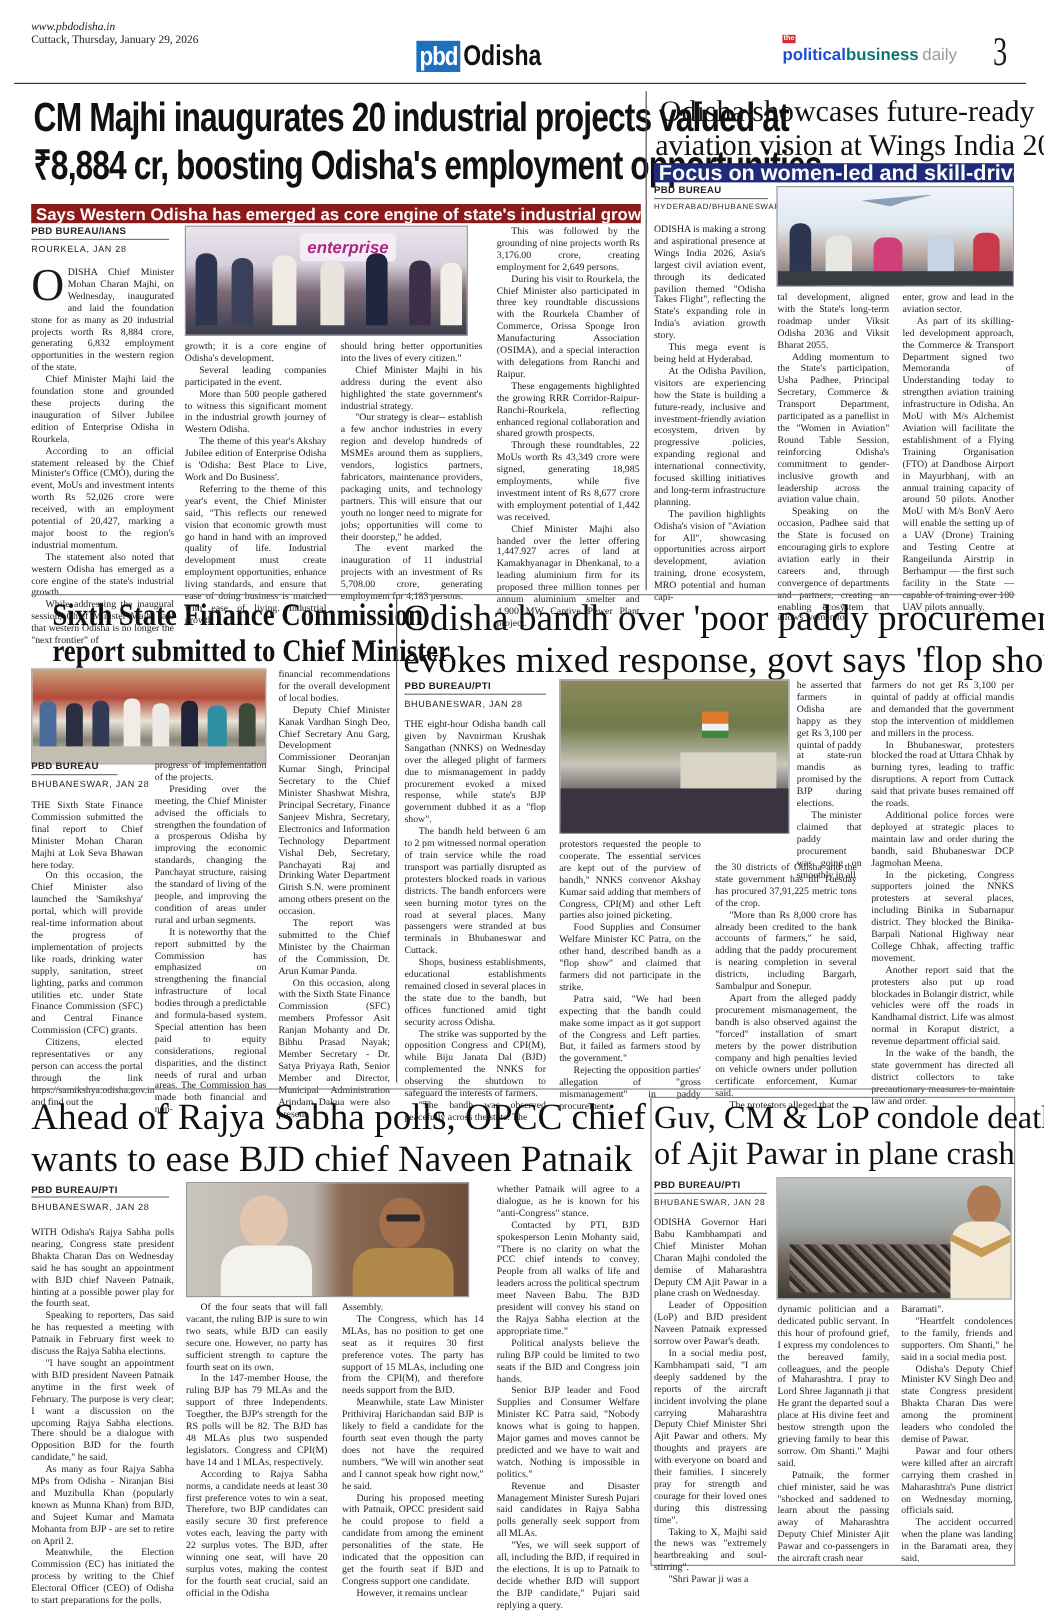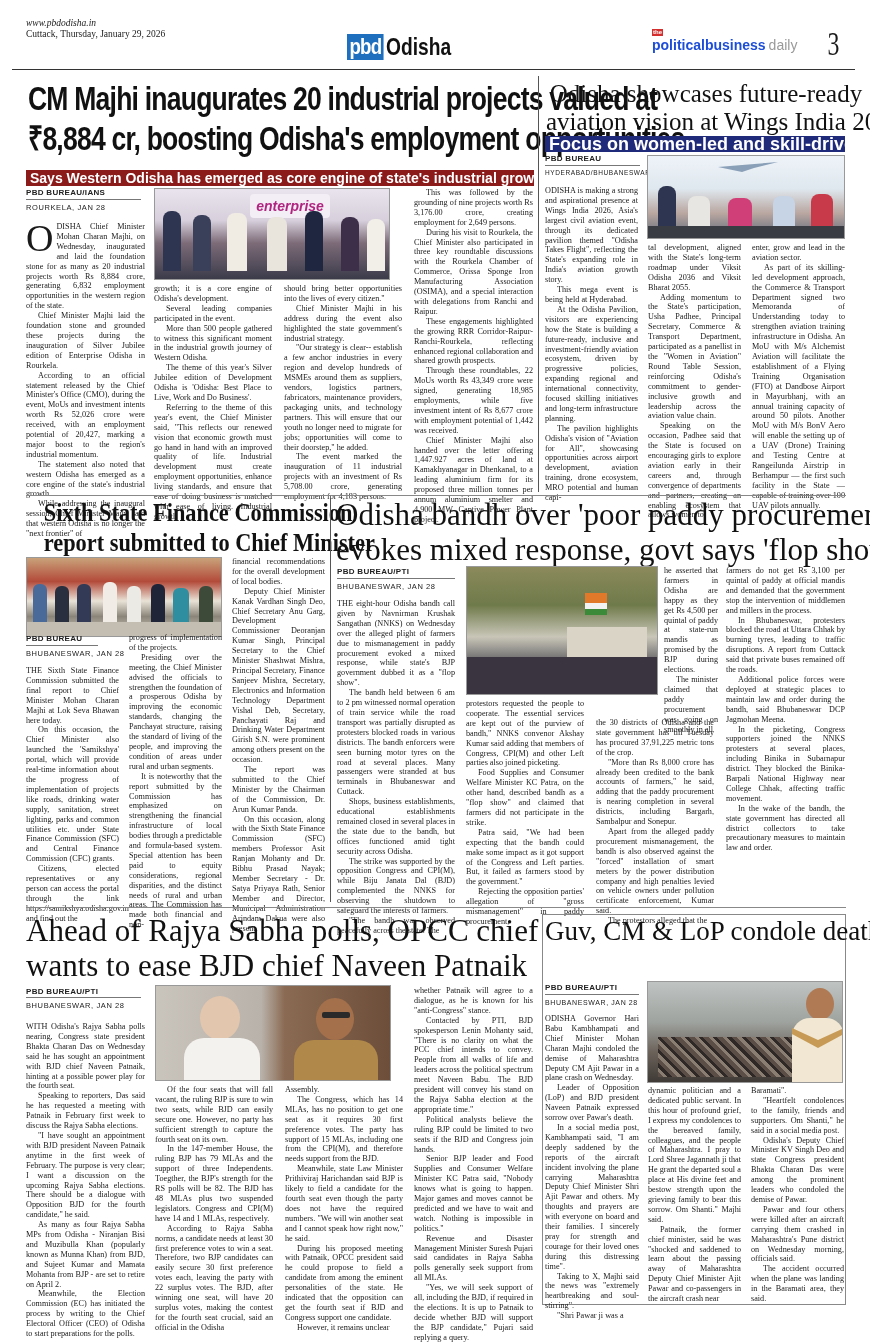--- a/index.html
+++ b/index.html
@@ -7,21 +7,21 @@
   body{position:relative;font-family:"Liberation Serif",serif;color:#1a1a1a}
   .abs{position:absolute}
   .masthead-left{left:26px;top:18px;font-size:9.5px;line-height:11px}
   .masthead-left .site{font-style:italic}
   .logo-pbd{left:347px;top:34px;height:26px;display:flex;align-items:flex-end}
   .pbd-box{background:#1f6fbf;color:#fff;font-family:"Liberation Sans",sans-serif;font-weight:bold;font-size:22px;line-height:26px;padding:0 3px;letter-spacing:-1px;transform:scaleX(0.85);transform-origin:left}
   .pbd-odisha{font-family:"Liberation Sans",sans-serif;font-weight:bold;font-size:24px;line-height:26px;margin-left:-4px;transform:scaleX(0.8);transform-origin:left;color:#111}
   .logo-tpbd{left:652px;top:37px;display:flex;align-items:flex-end;font-family:"Liberation Sans",sans-serif;font-weight:bold;font-size:14px;line-height:16px}
   .logo-tpbd .the{position:absolute;left:0;top:-8px;background:#d32f2f;color:#fff;font-size:6px;line-height:7px;padding:0 1px}
   .logo-tpbd .pol{color:#1d4ed8}
-  .logo-tpbd .bus{color:#1d4ed8}
+  .logo-tpbd .bus{color:#0f766e}
   .logo-tpbd .dai{color:#9a9a9a;font-weight:normal;margin-left:3px}
   .pageno{left:825px;top:26px;font-size:34px;line-height:36px;font-family:"Liberation Serif",serif;transform:scaleX(0.7)}
   .rule-top{left:12px;top:69px;width:843px;height:1px;background:#333}
   .vrule{width:1px;background:#555}
   .hrule{height:1px;background:#777}
   .headline-sans{font-family:"Liberation Sans",sans-serif;font-weight:bold;color:#111;letter-spacing:-1px}
   .headline-serif{font-family:"Liberation Serif",serif;color:#111}
   .kicker{font-family:"Liberation Sans",sans-serif;font-weight:bold;color:#fff;font-size:15px;line-height:17px;padding-left:4px;white-space:nowrap;overflow:hidden}
   .byline{font-family:"Liberation Sans",sans-serif;font-weight:bold;font-size:8px;letter-spacing:0.3px;color:#222}
   .dateline{font-family:"Liberation Sans",sans-serif;font-size:7.5px;letter-spacing:0.6px;color:#222}
@@ -75,21 +75,21 @@
   <div style="position:absolute;left:72px;top:24px;width:20px;height:58px;background:#f0ece4;border-radius:8px 8px 0 0"></div>
   <div style="position:absolute;left:112px;top:28px;width:20px;height:54px;background:#e9e4dc;border-radius:8px 8px 0 0"></div>
   <div style="position:absolute;left:150px;top:22px;width:18px;height:60px;background:#1f2740;border-radius:8px 8px 0 0"></div>
   <div style="position:absolute;left:186px;top:28px;width:18px;height:54px;background:#3d2f4a;border-radius:8px 8px 0 0"></div>
   <div style="position:absolute;left:212px;top:30px;width:18px;height:52px;background:#f2efe8;border-radius:8px 8px 0 0"></div>
 </div>
 <div class="abs col" style="left:154px;top:284px;width:118px">
   <p class="first">growth; it is a core engine of Odisha's development.</p>
   <p>Several leading companies participated in the event.</p>
   <p>More than 500 people gathered to witness this significant moment in the industrial growth journey of Western Odisha.</p>
-  <p>The theme of this year's Silver Jubilee edition of Development Odisha is 'Odisha: Best Place to Live, Work and Do Business'.</p>
+  <p>The theme of this year's Akshay Jubilee edition of Enterprise Odisha is 'Odisha: Best Place to Live, Work and Do Business'.</p>
   <p>Referring to the theme of this year's event, the Chief Minister said, "This reflects our renewed vision that economic growth must go hand in hand with an improved quality of life. Industrial development must create employment opportunities, enhance living standards, and ensure that ease of doing business is matched with ease of living. Industrial growth</p>
 </div>
 <div class="abs col" style="left:284px;top:284px;width:118px">
   <p class="first">should bring better opportunities into the lives of every citizen."</p>
   <p>Chief Minister Majhi in his address during the event also highlighted the state government's industrial strategy.</p>
   <p>"Our strategy is clear-- establish a few anchor industries in every region and develop hundreds of MSMEs around them as suppliers, vendors, logistics partners, fabricators, maintenance providers, packaging units, and technology partners. This will ensure that our youth no longer need to migrate for jobs; opportunities will come to their doorstep," he added.</p>
   <p>The event marked the inauguration of 11 industrial projects with an investment of Rs 5,708.00 crore, generating employment for 4,183 persons.</p>
 </div>
 <div class="abs col" style="left:414px;top:188px;width:119px">
   <p>This was followed by the grounding of nine projects worth Rs 3,176.00 crore, creating employment for 2,649 persons.</p>
@@ -194,34 +194,35 @@
   <div style="position:absolute;left:100px;top:60px;width:80px;height:40px;background:#d9d4c6"></div>
   <div style="position:absolute;left:0;top:90px;width:192px;height:39px;background:#3a3440"></div>
 </div>
 <div class="abs col" style="left:466px;top:699px;width:118px">
   <p class="first">protestors requested the people to cooperate. The essential services are kept out of the purview of bandh," NNKS convenor Akshay Kumar said adding that members of Congress, CPI(M) and other Left parties also joined picketing.</p>
   <p>Food Supplies and Consumer Welfare Minister KC Patra, on the other hand, described bandh as a "flop show" and claimed that farmers did not participate in the strike.</p>
   <p>Patra said, "We had been expecting that the bandh could make some impact as it got support of the Congress and Left parties. But, it failed as farmers stood by the government."</p>
   <p>Rejecting the opposition parties' allegation of "gross mismanagement" in paddy procurement,</p>
 </div>
 <div class="abs col" style="left:664px;top:566px;width:54px">
-  <p class="first">he asserted that farmers in Odisha are happy as they get Rs 4,500 per quintal of paddy at state-run mandis as promised by the BJP during elections.</p>
+  <p class="first">he asserted that farmers in Odisha are happy as they get Rs 3,100 per quintal of paddy at state-run mandis as promised by the BJP during elections.</p>
   <p>The minister claimed that paddy procurement was going on smoothly in all</p>
 </div>
 <div class="abs col" style="left:596px;top:718px;width:118px">
   <p class="first">the 30 districts of Odisha and the state government has till Tuesday has procured 37,91,225 metric tons of the crop.</p>
   <p>"More than Rs 8,000 crore has already been credited to the bank accounts of farmers," he said, adding that the paddy procurement is nearing completion in several districts, including Bargarh, Sambalpur and Sonepur.</p>
   <p>Apart from the alleged paddy procurement mismanagement, the bandh is also observed against the "forced" installation of smart meters by the power distribution company and high penalties levied on vehicle owners under pollution certificate enforcement, Kumar said.</p>
   <p>The protestors alleged that the</p>
 </div>
 <div class="abs col" style="left:726px;top:566px;width:119px">
   <p class="first">farmers do not get Rs 3,100 per quintal of paddy at official mandis and demanded that the government stop the intervention of middlemen and millers in the process.</p>
   <p>In Bhubaneswar, protesters blocked the road at Uttara Chhak by burning tyres, leading to traffic disruptions. A report from Cuttack said that private buses remained off the roads.</p>
   <p>Additional police forces were deployed at strategic places to maintain law and order during the bandh, said Bhubaneswar DCP Jagmohan Meena.</p>
   <p>In the picketing, Congress supporters joined the NNKS protesters at several places, including Binika in Subarnapur district. They blocked the Binika-Barpali National Highway near College Chhak, affecting traffic movement.</p>
+  <p>Another report said that the protesters also put up road blockades in Bolangir district, while vehicles were off the roads in Kandhamal district. Life was almost normal in Koraput district, a revenue department official said.</p>
   <p>In the wake of the bandh, the state government has directed all district collectors to take precautionary measures to maintain law and order.</p>
 </div>
 
 <div class="abs hrule" style="left:26px;top:907px;width:820px;background:#888"></div>
 
 <div class="abs headline-serif" style="left:26px;top:913px;width:510px;font-size:31px;line-height:35px">
   <div style="white-space:nowrap">Ahead of Rajya Sabha polls, OPCC chief</div>
   <div style="white-space:nowrap">wants to ease BJD chief Naveen Patnaik</div>
 </div>
 <div class="abs byline" style="left:26px;top:987px">PBD BUREAU/PTI</div>
@@ -258,20 +259,21 @@
   <p>Contacted by PTI, BJD spokesperson Lenin Mohanty said, "There is no clarity on what the PCC chief intends to convey. People from all walks of life and leaders across the political spectrum meet Naveen Babu. The BJD president will convey his stand on the Rajya Sabha election at the appropriate time."</p>
   <p>Political analysts believe the ruling BJP could be limited to two seats if the BJD and Congress join hands.</p>
   <p>Senior BJP leader and Food Supplies and Consumer Welfare Minister KC Patra said, "Nobody knows what is going to happen. Major games and moves cannot be predicted and we have to wait and watch. Nothing is impossible in politics."</p>
   <p>Revenue and Disaster Management Minister Suresh Pujari said candidates in Rajya Sabha polls generally seek support from all MLAs.</p>
   <p>"Yes, we will seek support of all, including the BJD, if required in the elections. It is up to Patnaik to decide whether BJD will support the BJP candidate," Pujari said replying a query.</p>
 </div>
 
 <div class="abs boxed" style="left:542px;top:914px;width:304px;height:391px"></div>
 <div class="abs headline-serif" style="left:545px;top:916px;width:298px;font-size:27px;line-height:30px;text-align:center">
   <div style="white-space:nowrap">Guv, CM &amp; LoP condole death</div>
+  <div style="white-space:nowrap">of Ajit Pawar in plane crash</div>
 </div>
 <div class="abs byline" style="left:545px;top:983px">PBD BUREAU/PTI</div>
 <div class="abs hrule" style="left:545px;top:994px;width:94px"></div>
 <div class="abs dateline" style="left:545px;top:999px;font-size:7px">BHUBANESWAR, JAN 28</div>
 <div class="abs photo" style="left:647px;top:981px;width:196px;height:102px;background:linear-gradient(180deg,#bfc3c2 0%,#9fa39f 40%,#6b625a 70%,#3f3a36 100%)">
   <div style="position:absolute;left:10px;top:55px;width:140px;height:40px;background:repeating-linear-gradient(45deg,#5a4e46 0 4px,#8a7e72 4px 7px,#2e2926 7px 10px)"></div>
   <div style="position:absolute;left:158px;top:6px;width:28px;height:32px;border-radius:50%;background:#b07a54"></div>
   <div style="position:absolute;left:144px;top:36px;width:52px;height:66px;background:#f1e7d2;border-radius:18px 18px 0 0"></div>
   <div style="position:absolute;left:144px;top:46px;width:52px;height:20px;background:#c79a55;clip-path:polygon(0 0,50% 60%,100% 0,100% 30%,50% 100%,0 30%)"></div>
 </div>

